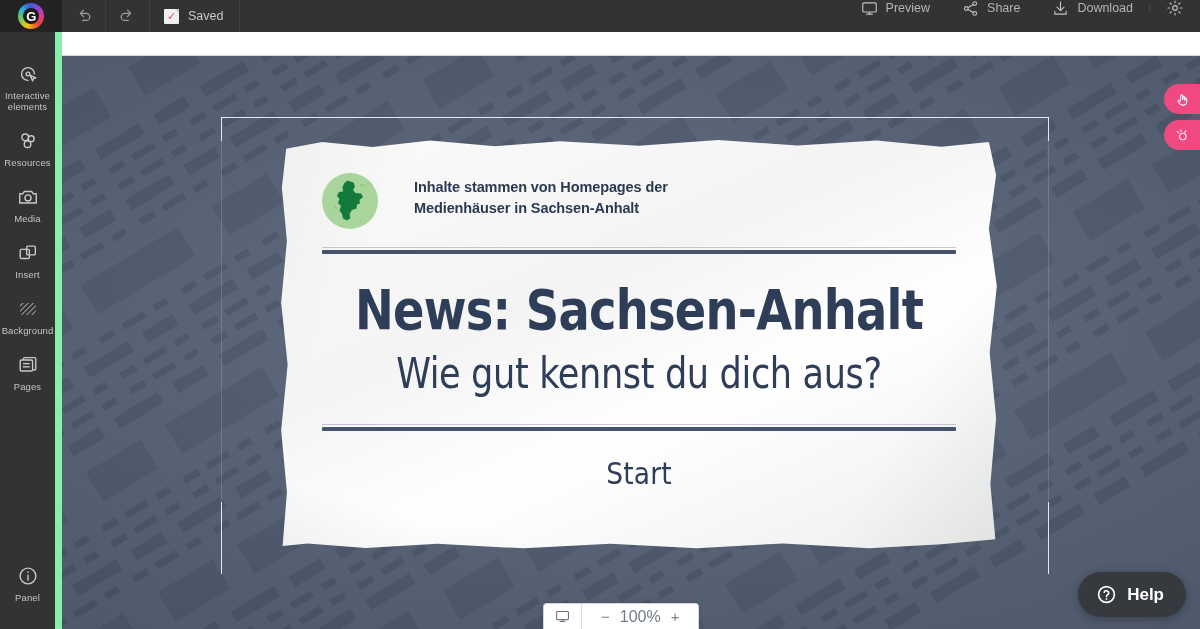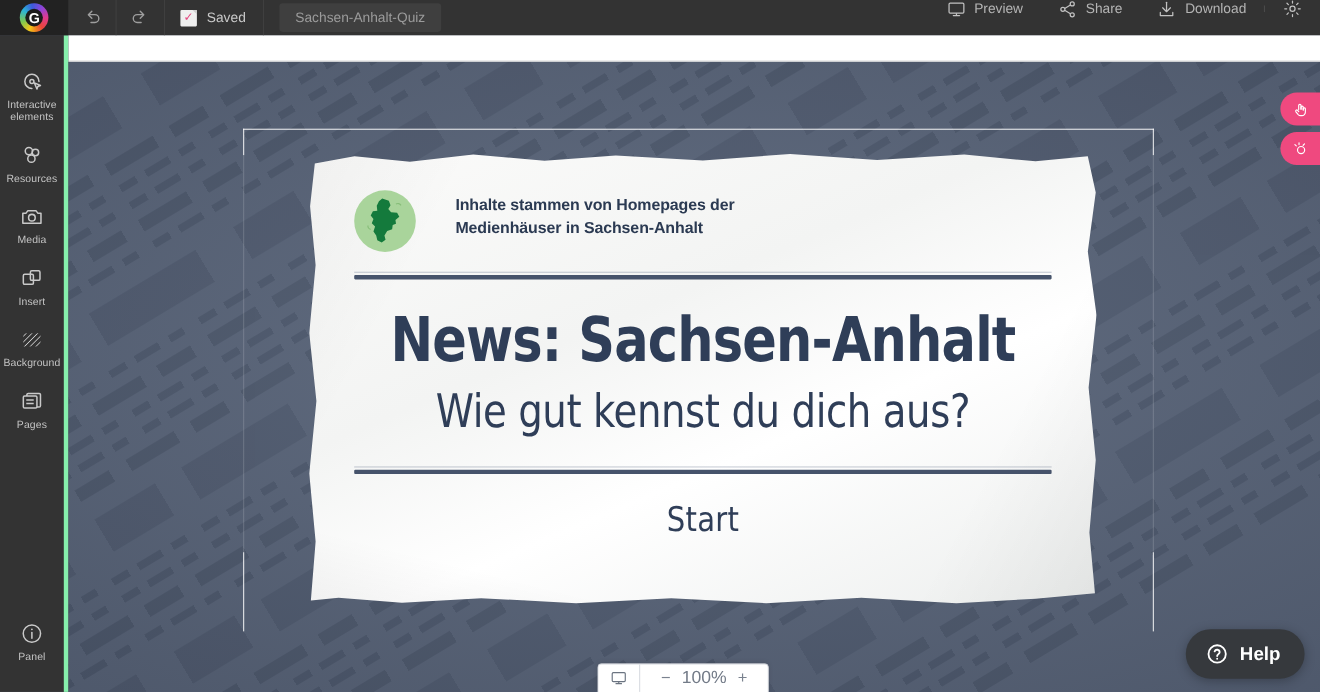--- a/index.html
+++ b/index.html
@@ -88,21 +88,21 @@
     background: #ffffff;
     border-bottom: 1px solid #d8d8d8;
     z-index: 30;
   }
 
   
   .sidebar {
     position: absolute; top: 32px; left: 0;
     width: 62px; height: 597px;
     background: #333333;
-    border-right: 4px solid #86efac;
+    border-right: 7px solid #86efac;
     display: flex; flex-direction: column; align-items: center;
     padding-top: 22px;
     z-index: 35;
   }
   .side-item {
     width: 62px; padding: 9px 2px 9px;
     display: flex; flex-direction: column; align-items: center; gap: 5px;
     color: #c2c2c2;
   }
   .side-item .side-label {
@@ -329,21 +329,20 @@
             <polyline points="12,4 16,8 12,12"></polyline>
         </svg>
       </span>
     </div>
 
     <div class="tb-saved">
       <span class="saved-chk">✓</span>
       <span class="saved-label">Saved</span>
     </div>
 
-    <div class="doc-title">Sachsen-Anhalt-Quiz</div>
 
     <div class="tb-right">
       <div class="tb-action">
         <span class="ico">
           <svg width="17" height="17" viewBox="0 0 24 24" fill="none" stroke="#c2c2c2" stroke-width="1.6" stroke-linejoin="round">
             <rect x="2.5" y="4" width="19" height="13" rx="1.5"></rect>
               <line x1="8" y1="20" x2="16" y2="20" stroke-linecap="round"></line>
               <line x1="12" y1="17" x2="12" y2="20"></line>
           </svg>
         </span>

